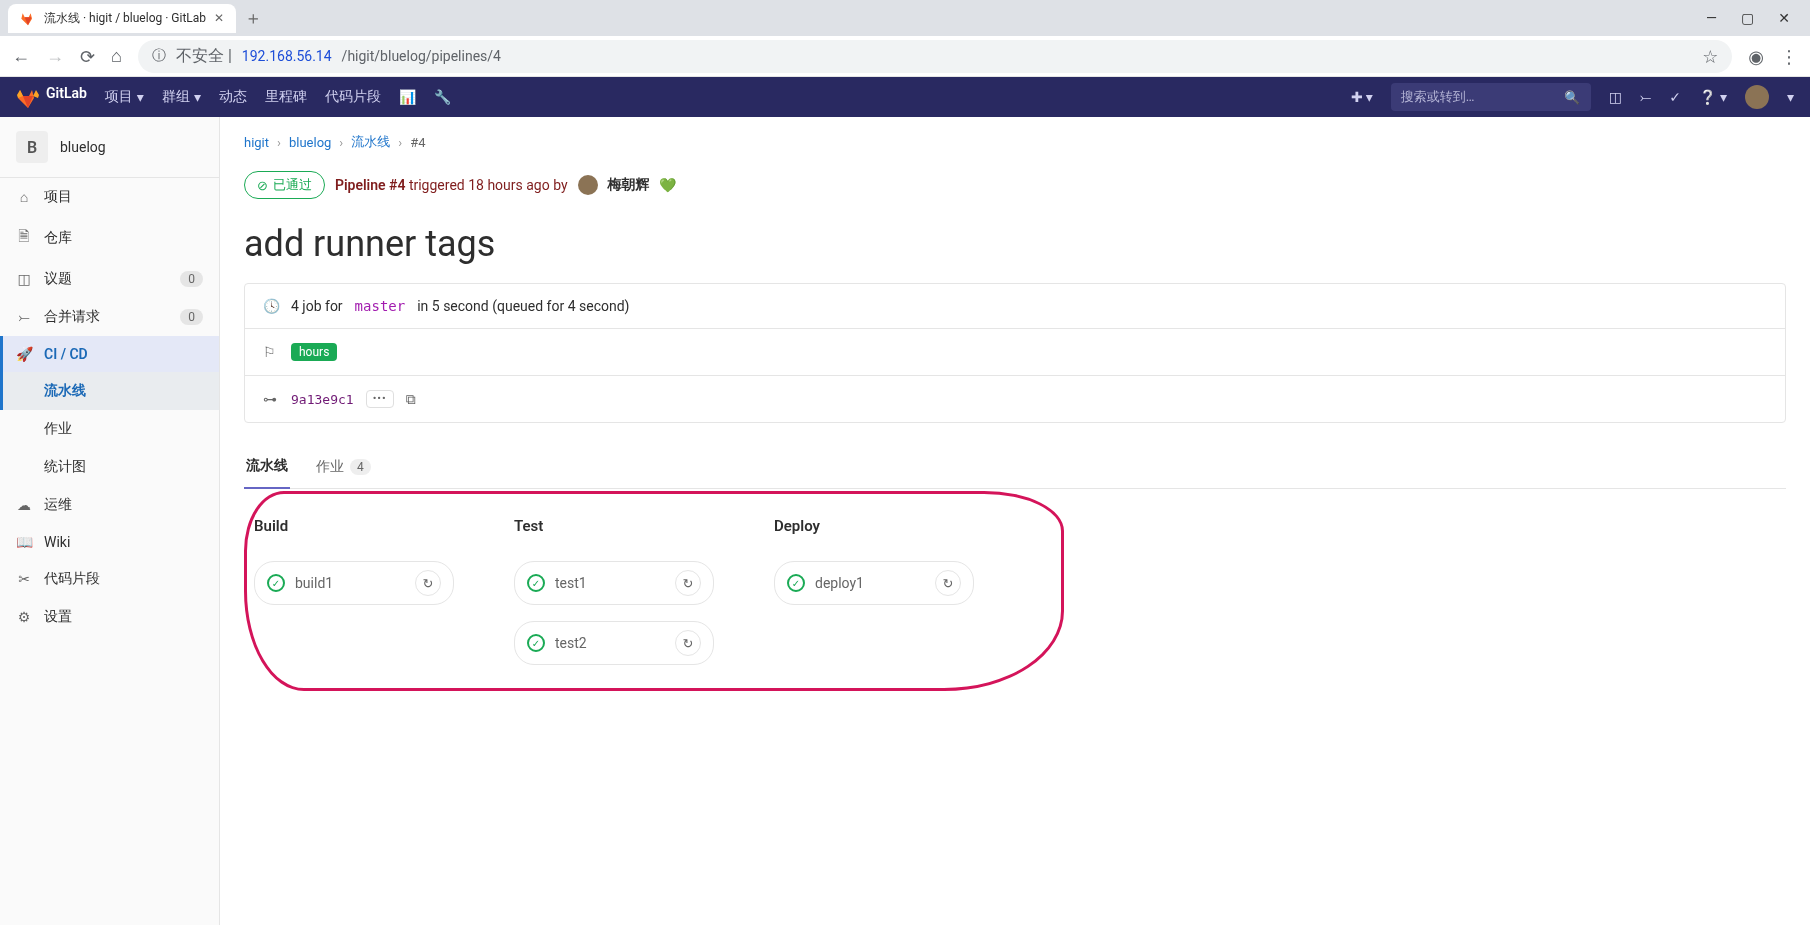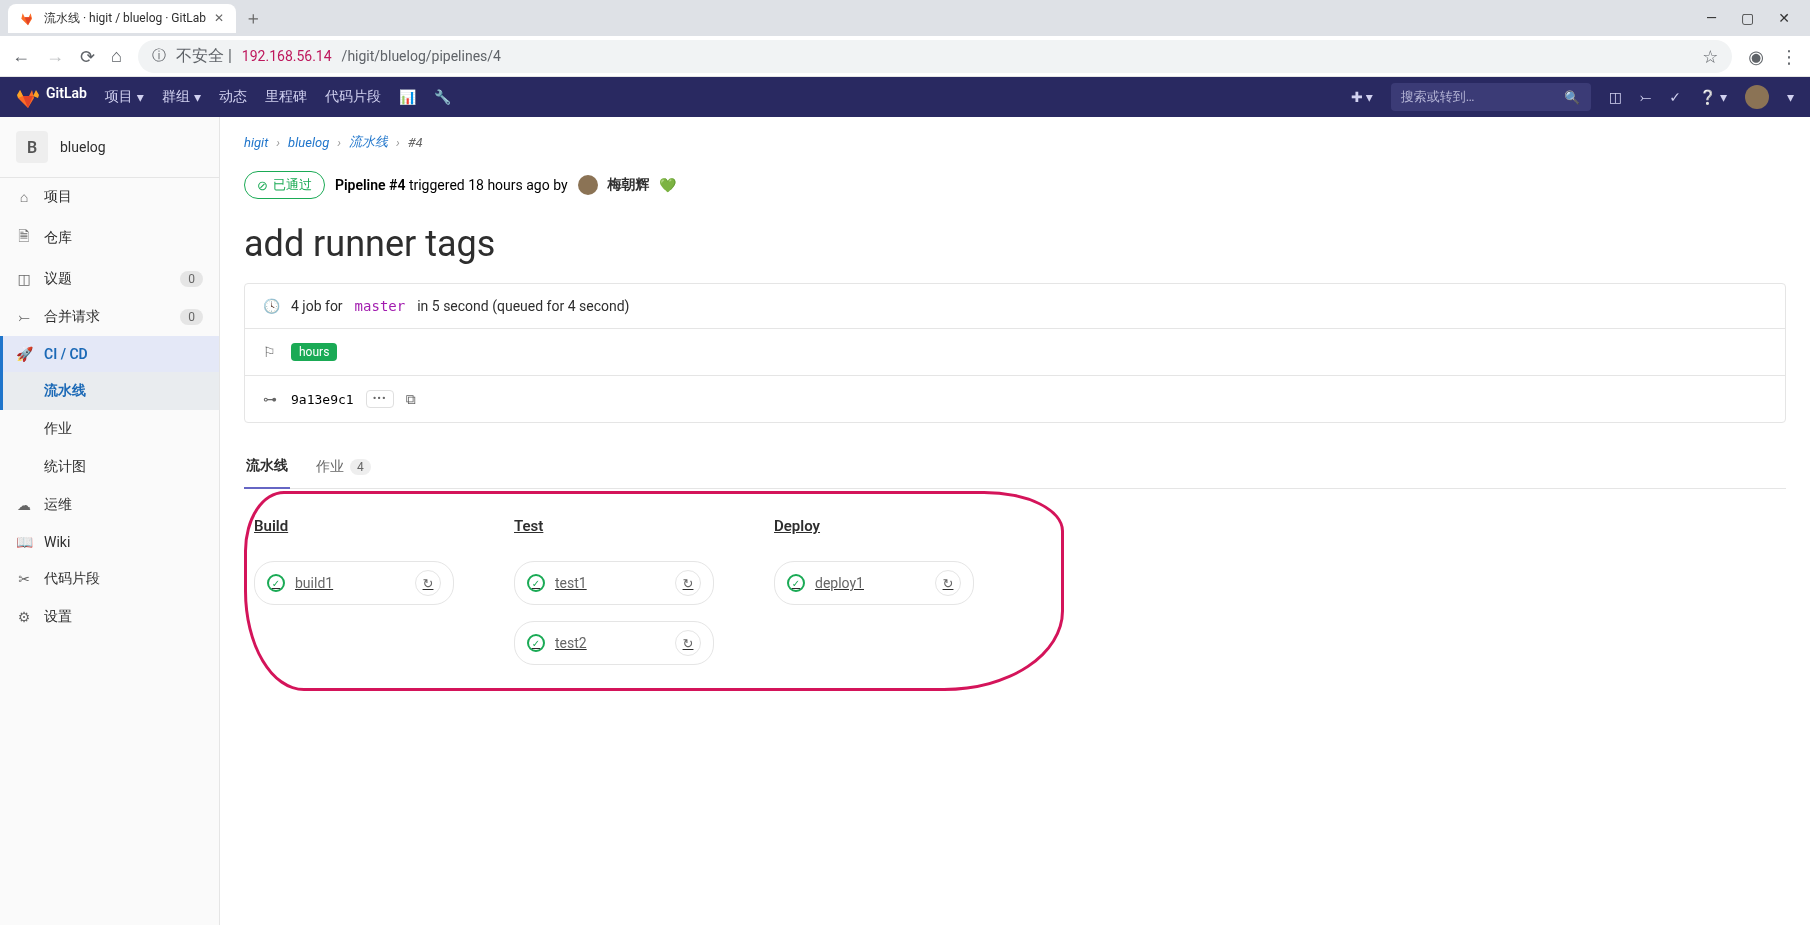--- a/index.html
+++ b/index.html
@@ -40,52 +40,52 @@
 .proj-avatar { width: 32px; height: 32px; background: #eee; border-radius: 4px; display: flex; align-items: center; justify-content: center; font-weight: 600; font-size: 16px; color: #555; }
 .sb-item { display: flex; align-items: center; gap: 12px; padding: 10px 16px; cursor: pointer; color: #2e2e2e; }
 .sb-item.active { background: #e4e8f7; color: #1b69b6; font-weight: 600; box-shadow: inset 3px 0 0 #1f75cb; }
 .sb-sub { padding-left: 44px; font-size: 14px; }
 .sb-sub.active { background: #e9ecef; font-weight: 600; }
 .sb-badge { margin-left: auto; background: #e5e5e5; color: #666; border-radius: 10px; padding: 1px 8px; font-size: 12px; }
 .sb-icon { width: 16px; text-align: center; color: #666; }
 
 
 .content { flex: 1; padding: 16px 24px; overflow-y: auto; position: relative; }
-.breadcrumb { display: flex; align-items: center; gap: 8px; font-size: 13px; color: #666; margin-bottom: 20px; font-style: italic; }
+.breadcrumb { display: flex; align-items: center; gap: 8px; font-size: 13px; color: #666; margin-bottom: 20px; }
 .breadcrumb a { color: #1f75cb; text-decoration: none; }
 .bc-sep { color: #999; }
 
 .status-row { display: flex; align-items: center; gap: 10px; margin-bottom: 24px; }
 .status-badge { border: 1px solid #1aaa55; color: #1aaa55; border-radius: 14px; padding: 4px 12px; font-size: 13px; display: flex; align-items: center; gap: 5px; }
-.status-meta { font-size: 14px; color: #000000; }
+.status-meta { font-size: 14px; color: #7f1d1d; }
 .status-meta b { font-weight: 600; }
 .user-avatar { width: 20px; height: 20px; border-radius: 50%; background: #8b7355; display: inline-block; vertical-align: middle; }
 .heart { color: #1aaa55; }
 
 .commit-title { font-size: 36px; font-weight: 400; margin-bottom: 18px; }
 
 .info-card { border: 1px solid #e5e5e5; border-radius: 4px; margin-bottom: 24px; }
 .info-row { display: flex; align-items: center; gap: 12px; padding: 14px 18px; border-bottom: 1px solid #e5e5e5; font-size: 14px; color: #2e2e2e; }
 .info-row:last-child { border-bottom: none; }
 .info-icon { color: #666; width: 16px; }
 .branch-link { color: #a21caf; font-family: monospace; }
 .tag-badge { background: #1aaa55; color: #fff; border-radius: 4px; padding: 2px 8px; font-size: 12px; }
-.commit-sha { color: #000000; font-family: monospace; font-size: 13px; }
+.commit-sha { color: #701a75; font-family: monospace; font-size: 13px; }
 .more-btn { border: 1px solid #dfdfdf; border-radius: 4px; padding: 0 6px; color: #666; cursor: pointer; font-size: 11px; line-height: 16px; letter-spacing: 1px; }
 .copy-btn { color: #666; cursor: pointer; }
 
 .tabs { display: flex; gap: 24px; border-bottom: 1px solid #e5e5e5; margin-bottom: 8px; }
 .tab-item { padding: 10px 2px 12px; cursor: pointer; font-size: 14px; color: #666; display: flex; align-items: center; gap: 6px; }
 .tab-item.active { color: #2e2e2e; font-weight: 600; border-bottom: 2px solid #6666c4; margin-bottom: -1px; }
 .tab-count { background: #eee; border-radius: 10px; padding: 1px 7px; font-size: 12px; }
 
 
 .pipeline-wrap { position: relative; padding: 20px 10px 40px; }
 .annotation { position: absolute; border: 3px solid #d4145a; border-radius: 40px 80px 120px 60px / 60px 40px 80px 100px; pointer-events: none; }
-.pipeline { display: flex; gap: 60px; text-decoration: underline; }
+.pipeline { display: flex; gap: 60px; }
 .stage { display: flex; flex-direction: column; gap: 16px; width: 200px; }
 .stage-title { font-weight: 600; font-size: 15px; margin-bottom: 10px; }
 .job { border: 1px solid #e5e5e5; border-radius: 20px; padding: 8px 12px; display: flex; align-items: center; gap: 10px; background: #fff; position: relative; }
 .job-status { width: 18px; height: 18px; border: 2px solid #1aaa55; border-radius: 50%; display: flex; align-items: center; justify-content: center; color: #1aaa55; font-size: 10px; }
 .job-name { flex: 1; color: #666; font-size: 14px; }
 .job-retry { width: 26px; height: 26px; border: 1px solid #e5e5e5; border-radius: 50%; display: flex; align-items: center; justify-content: center; color: #666; cursor: pointer; font-size: 13px; }
 
 svg.tanuki { width: 24px; height: 24px; }
 </style>
 </head>
@@ -109,21 +109,21 @@
     </div>
   </div>
   <div class="url-bar">
     <span class="nav-btn">←</span>
     <span class="nav-btn" style="opacity:.4">→</span>
     <span class="nav-btn">⟳</span>
     <span class="nav-btn">⌂</span>
     <div class="url-input">
       <span>ⓘ</span>
       <span class="insecure">不安全 |</span>
-      <span style="color:#be185d">192.168.56.14</span>
+      <span style="color:#1d4ed8">192.168.56.14</span>
         <span>/higit/bluelog/pipelines/4</span>
       <span style="margin-left:auto" class="br-icon">☆</span>
     </div>
     <span class="br-icon">◉</span>
     <span class="br-icon">⋮</span>
   </div>
 </div>
 
 <div class="gl-header">
   <div class="gl-logo">

